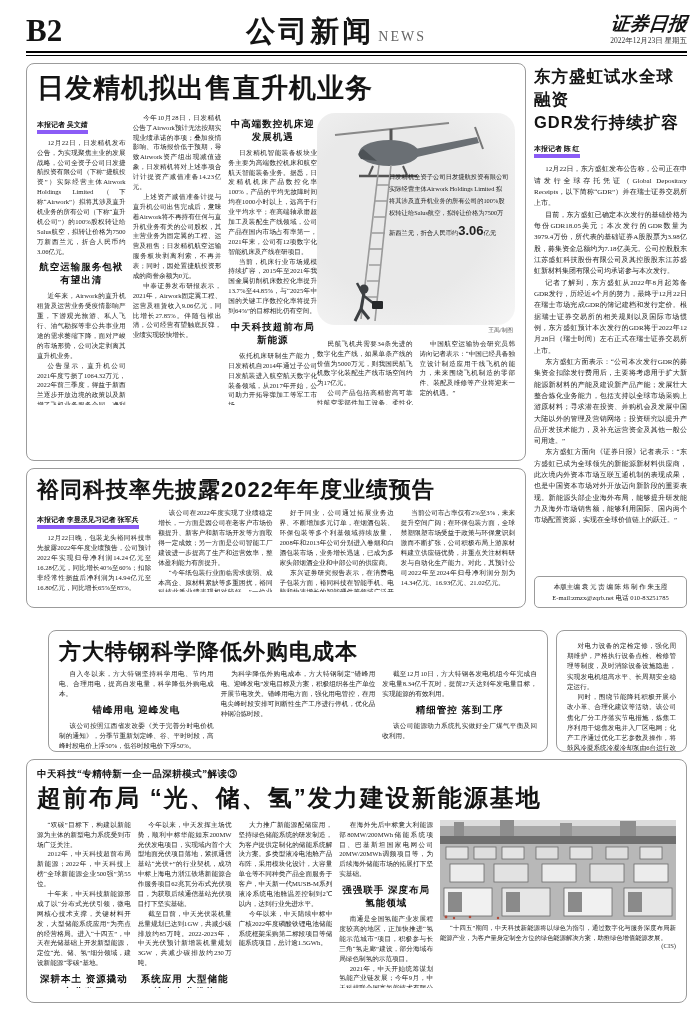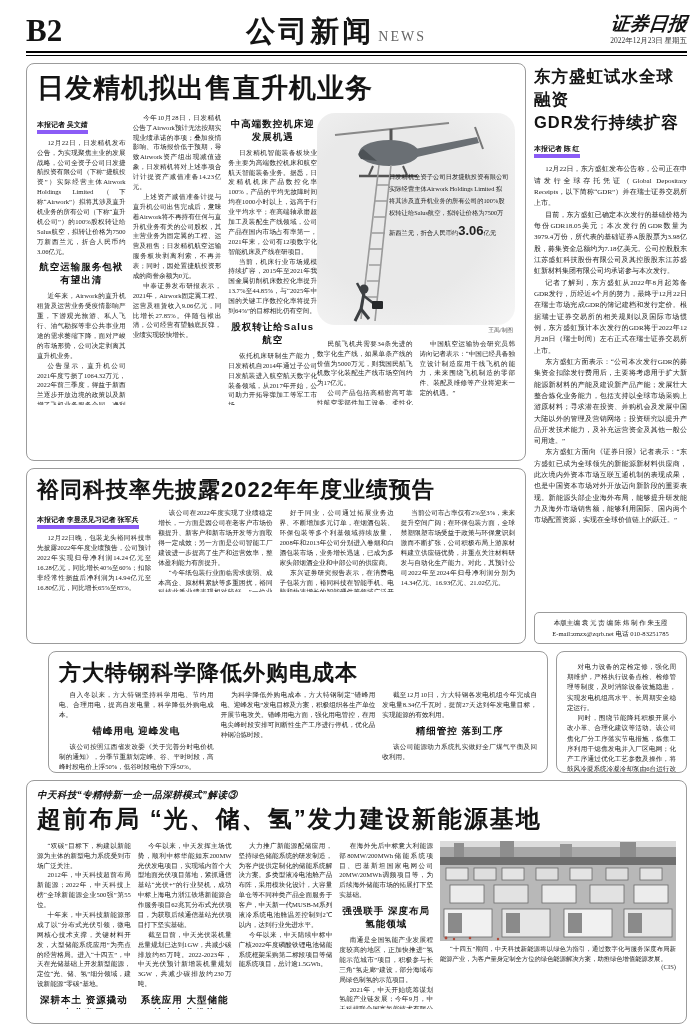--- a/index.html
+++ b/index.html
@@ -52,45 +52,45 @@
     border-radius:18px; }
   .illo svg { position:absolute; left:0; top:0; }
   .illo-caption { position:absolute; left:72px; top:58px; width:122px; }
   .illo-caption p { font-size:6.3px; line-height:1.9; text-indent:0; color:#222; text-align:left; }
   .illo-amount-line { font-size:6.3px; line-height:1.9; color:#222; }
   .illo-amount { font-size:13px; font-weight:bold; font-family:"Liberation Sans", sans-serif; }
   .illo-credit { position:absolute; right:2px; bottom:0; font-size:5.8px; color:#555; }
   .subcols { display:flex; gap:7px; margin-top:4px; flex:1; overflow:hidden; }
 
   
-  .yutong-box { height:176px; }
+  .yutong-box { height:140px; }
   .headline-l { font-family:"Liberation Sans", sans-serif; font-weight:bold; font-size:22px; line-height:1.15; letter-spacing:1px; }
   .deck { font-weight:bold; font-size:10.5px; margin-top:4px; }
   .yutong-cols { margin-top:6px; height:84px; overflow:hidden; }
 
   
   .rail-box { flex:1; overflow:hidden; padding-top:2px; }
   .rail-headline { font-family:"Liberation Sans", sans-serif; font-weight:bold; font-size:16.5px; line-height:1.4; letter-spacing:1px; }
   .railtext { margin-top:0; }
   .railtext p { font-size:7px; line-height:1.62; }
   .rail .by { margin:10px 0 6px; }
   .credits { border:1px solid #9b9b9b; border-radius:5px; padding:4px 6px; text-align:center; margin-top:6px; }
   .credits div { font-size:6.6px; line-height:1.7; color:#222; }
 
   
-  .row2 { display:flex; gap:8px; margin-top:7px;padding-left:22px; }
+  .row2 { display:flex; gap:8px; margin-top:22px;padding-left:22px; }
   .fangda-box { flex:0 0 500px; height:122px; }
   .fangda-cols { margin-top:5px; height:86px; overflow:hidden; }
   .fangda-right { flex:1 1 auto; height:122px; padding-top:10px; }
   .fangda-right p { font-size:6.6px; line-height:1.55; }
   .cis { text-align:right; font-size:6.6px; color:#333; }
 
   
   .zt-box { margin-top:7px; height:244px; }
-  .kicker { font-weight:bold; font-size:9.5px; letter-spacing:0.5px;font-style:italic; }
+  .kicker { font-weight:bold; font-size:9.5px; letter-spacing:0.5px; }
   .zt-headline { font-family:"Liberation Sans", sans-serif; font-weight:bold; font-size:24px; line-height:1.2; letter-spacing:2px; margin-top:3px; }
   .zt-body { display:flex; gap:7px; margin-top:7px; height:168px; overflow:hidden; }
   .zt-cols { flex:1 1 auto; display:flex; gap:7px; min-width:0; }
   .photo-block { flex:0 0 236px; }
   .photo-frame { width:236px; height:100px; overflow:hidden; background:#ddd; }
   .photo-caption { margin-top:3px; }
   .photo-caption p { font-size:6.3px; line-height:1.55; text-align:justify; text-indent:1.6em; color:#222; }
 </style>
 </head>
 <body>
@@ -119,21 +119,21 @@
               <div class="col"><div class="by">本报记者 吴文婧</div><p>12月22日，日发精机发布公告，为实现聚焦主业的发展战略，公司全资子公司日发捷航投资有限公司（下称“捷航投资”）实际经营主体Airwork Holdings Limited（下称“Airwork”）拟将其涉及直升机业务的所有公司（下称“直升机公司”）的100%股权转让给Salus航空，拟转让价格为7500万新西兰元，折合人民币约3.06亿元。</p><h4>航空运输服务包袱有望出清</h4><p>近年来，Airwork的直升机租赁及运营业务受疫情影响严重，下游观光旅游、私人飞行、油气勘探等非公共事业用途的需求萎缩下降，面对严峻的市场形势，公司决定剥离其直升机业务。</p><p>公告显示，直升机公司2021年度亏损了1064.32万元，2022年前三季度，得益于新西兰逐步开放边境的政策以及新增了飞机业务服务合同，净利润扭亏为盈。</p></div>
               <div class="col">
                 <p>今年10月28日，日发精机公告了Airwork预计无法按期实现业绩承诺的事项；叠加疫情影响、市场报价低于预期，导致Airwork资产组出现减值迹象，日发精机将对上述事项合计计提资产减值准备14.23亿元。</p>
                 <p>上述资产减值准备计提与直升机公司出售完成后，意味着Airwork将不再持有任何与直升机业务有关的公司股权，其主营业务为固定翼的工程、运营及租售；日发精机航空运输服务板块剥离利索，不再并表；同时，因处置捷航投资形成的商誉余额为0元。</p>
                 <p>中泰证券发布研报表示，2021年，Airwork固定翼工程、运营及租赁收入9.06亿元，同比增长27.85%。伴随包袱出清，公司经营有望触底反弹，业绩实现较快增长。</p>
               </div>
               <div class="col">
                 <h4>中高端数控机床迎发展机遇</h4>
                 <p>日发精机智能装备板块业务主要为高端数控机床和航空航天智能装备业务。据悉，日发精机机床产品数控化率100%，产品的平均无故障时间均在1000小时以上，远高于行业平均水平；在高端轴承磨超加工及装配生产线领域，公司产品在国内市场占有率第一，2021年末，公司有12项数字化智能机床及产线在研项目。</p>
                 <p>当前，机床行业市场规模持续扩容，2015年至2021年我国金属切削机床数控化率提升13.7%至44.85%，与“2025年中国的关键工序数控化率将提升到64%”的目标相比仍有空间。</p>
-                <h4>股权转让给Salus航空</h4>
+                <h4>中天科技超前布局新能源</h4>
                 <p>依托机床研制生产能力，日发精机自2014年通过子公司日发航装进入航空航天数字化装备领域，从2017年开始，公司助力开拓导弹加工等军工市场。</p>
               </div>
             </div>
           <div class="right-wrap">
             <div class="illo">
               <div class="illo-bg"></div>
               <svg width="198" height="222" viewBox="0 0 198 222">
                 <line x1="18" y1="22" x2="132" y2="10" stroke="#888" stroke-width="2"></line>
                 <line x1="74" y1="16" x2="74" y2="28" stroke="#555" stroke-width="3"></line>
                 <ellipse cx="72" cy="40" rx="30" ry="13" fill="#6a6f74"></ellipse>

